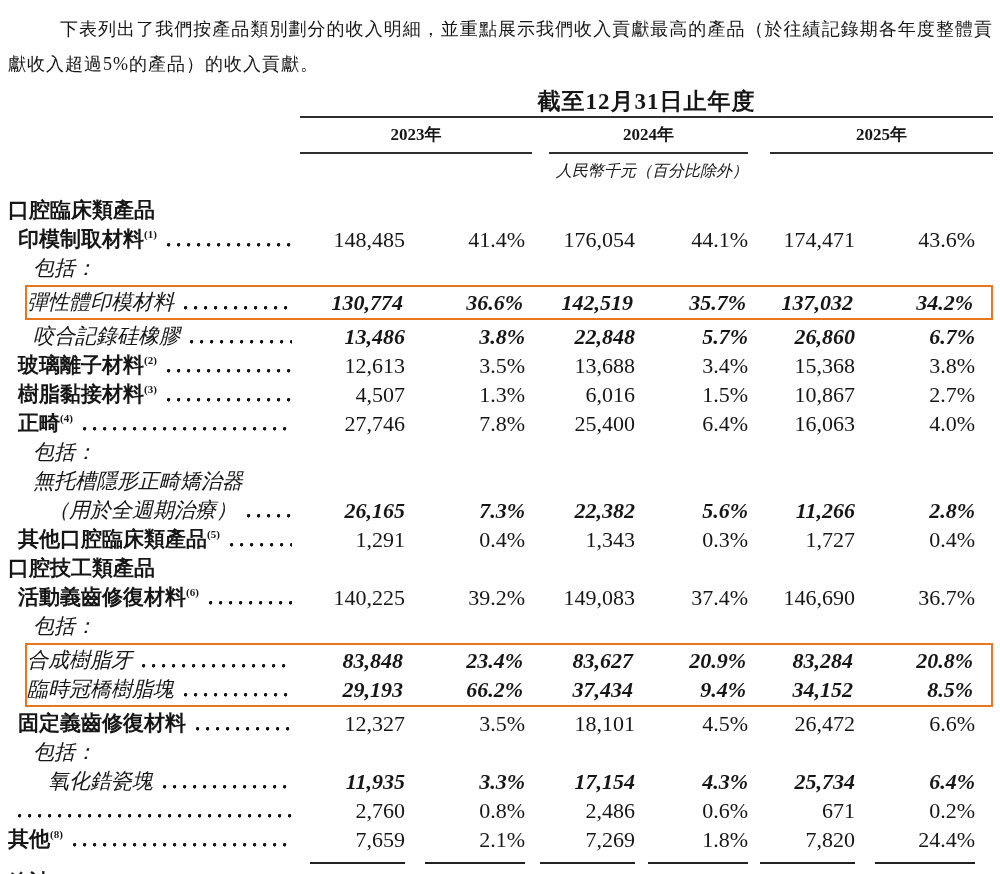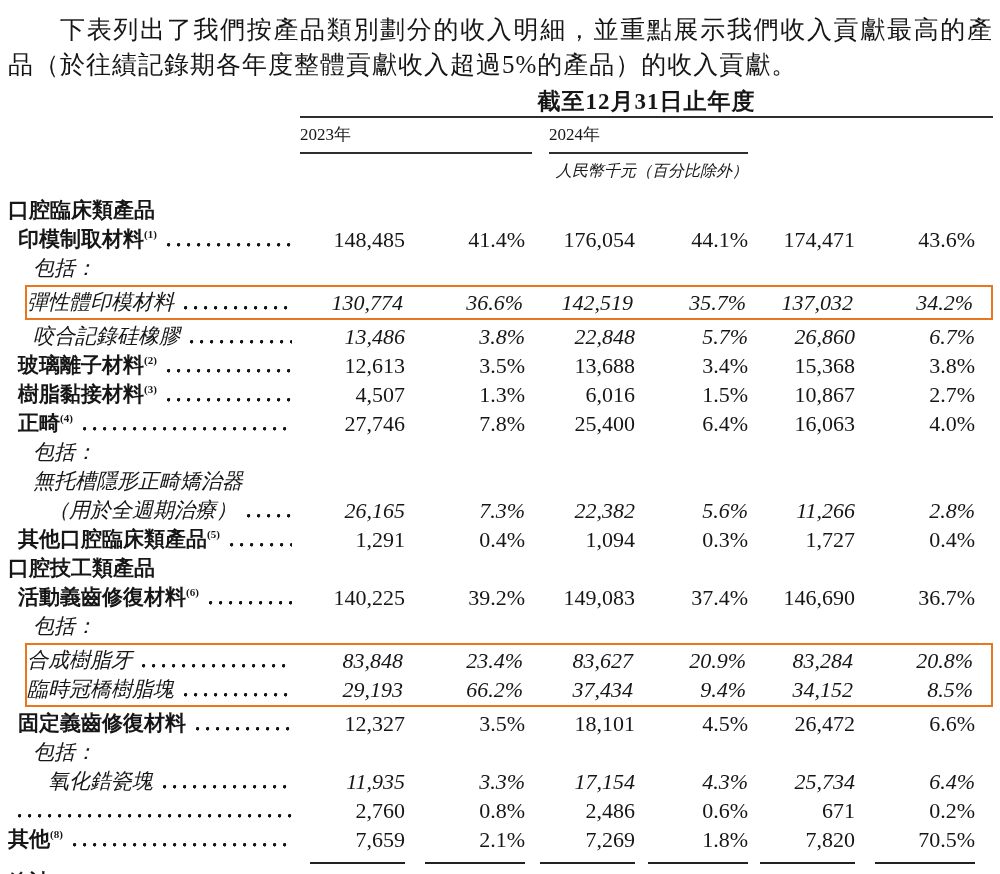--- a/index.html
+++ b/index.html
@@ -7,61 +7,61 @@
     width:1000px;height:874px;overflow:hidden;
     color:#161616;
     font-family:"Liberation Serif","DejaVu Serif",serif;
   }
   .page{position:relative;width:1000px;height:874px;}
 
   
   .intro{
     margin:12px 7px 0 8px;
     width:985px;
-    font-size:25px;
+    font-size:18px;
     line-height:35px;
     letter-spacing:1px;
     text-align:justify;
     text-indent:52px;
   }
 
   
   .rev-table{margin:8px 7px 0 8px;width:985px;}
 
   
   .thead{margin-left:292px;width:693px;}
   .period-title{
     text-align:center;font-weight:bold;font-size:23px;
     height:24px;line-height:24px;letter-spacing:1px;
   }
   .period-rule{border-bottom:2px solid #2e2e2e;height:2px;}
   .years{display:flex;}
   .ycell{box-sizing:border-box;padding-top:5px;}
   .y1{width:232px}.y2{width:216px}.y3{width:245px}
-  .ylabel{font-weight:normal;font-size:17px;height:24px;line-height:24px;}
+  .ylabel{text-align:center;font-weight:bold;font-size:17px;height:24px;line-height:24px;}
   .yrule{border-bottom:2px solid #2e2e2e;height:5px;}
   .y2 .ylabel,.y2 .yrule{margin-left:17px}
   .y3 .ylabel,.y3 .yrule{margin-left:22px}
   .unit-row{display:flex;padding-top:6px;height:28px;}
   .unit-spacer{width:249px}
   .unit-note{
     width:199px;text-align:right;font-style:italic;
     font-size:16px;white-space:nowrap;line-height:22px;
   }
 
   
   .tbody{margin-top:8px;}
   .row{display:flex;min-height:29px;line-height:29px;}
   .label{white-space:nowrap;font-weight:bold;font-size:21px;}
   .label sup{font-size:11px;line-height:0;font-weight:bold;}
   .row.ind1 .label{padding-left:10px}
   .row.ind2 .label{padding-left:25px}
   .row.ind3 .label{padding-left:40px}
   .row.sub .label{font-weight:normal;font-style:italic;}
-  .row.sub .num{font-style:italic;}
+  .row.sub .num{font-style:italic;font-weight:bold;}
 
   .leader{flex:1;position:relative;margin:0 6px 0 8px;align-self:stretch;}
   .leader.dots::after{
     content:"";position:absolute;left:2px;right:2px;bottom:7px;height:4px;
     background-image:radial-gradient(circle at 1.6px 1.8px,#141414 1.5px,transparent 2px);
     background-size:10px 4px;background-repeat:repeat-x;
   }
 
   .num{
     flex:none;box-sizing:border-box;text-align:right;
@@ -101,20 +101,24 @@
     <div class="thead">
       <div class="period-title">截至12月31日止年度</div>
       <div class="period-rule"></div>
       <div class="years">
           <div class="ycell y1">
             <div class="ylabel">2023年</div>
             <div class="yrule"></div>
           </div>
           <div class="ycell y2">
             <div class="ylabel">2024年</div>
+            <div class="yrule"></div>
+          </div>
+          <div class="ycell y3">
+            <div class="ylabel">2025年</div>
             <div class="yrule"></div>
           </div>
         </div>
       <div class="unit-row">
         <div class="unit-spacer"></div>
         <div class="unit-note">人民幣千元（百分比除外）</div>
       </div>
     </div>
 
     <div class="tbody">
@@ -204,21 +208,21 @@
           <span class="num val2">22,382</span>
           <span class="num pct2">5.6%</span>
           <span class="num val3">11,266</span>
           <span class="num pct3">2.8%</span>
         </div>
         <div class="row item ind1">
           <span class="label">其他口腔臨床類產品<sup>(5)</sup></span>
           <span class="leader dots"></span>
           <span class="num val1">1,291</span>
           <span class="num pct1">0.4%</span>
-          <span class="num val2">1,094</span>
+          <span class="num val2">1,343</span>
           <span class="num pct2">0.3%</span>
           <span class="num val3">1,727</span>
           <span class="num pct3">0.4%</span>
         </div>
         <div class="row section ind0">
           <span class="label">口腔技工類產品</span>
           <span class="leader"></span>
         </div>
         <div class="row item ind1">
           <span class="label">活動義齒修復材料<sup>(6)</sup></span>
@@ -290,21 +294,21 @@
           <span class="num pct3">0.2%</span>
         </div>
         <div class="row section ind0">
           <span class="label">其他<sup>(8)</sup></span>
           <span class="leader dots"></span>
           <span class="num val1">7,659</span>
           <span class="num pct1">2.1%</span>
           <span class="num val2">7,269</span>
           <span class="num pct2">1.8%</span>
           <span class="num val3">7,820</span>
-          <span class="num pct3">70.5%</span>
+          <span class="num pct3">24.4%</span>
         </div>
         <div class="row total ind0">
           <span class="label">總計</span>
           <span class="leader dots"></span>
           <span class="num val1"><span class="tot w-val">357,613</span></span>
           <span class="num pct1"><span class="tot w-pct">100.0%</span></span>
           <span class="num val2"><span class="tot w-val">399,440</span></span>
           <span class="num pct2"><span class="tot w-pct">100.0%</span></span>
           <span class="num val3"><span class="tot w-val">400,149</span></span>
           <span class="num pct3"><span class="tot w-pct">100.0%</span></span>

